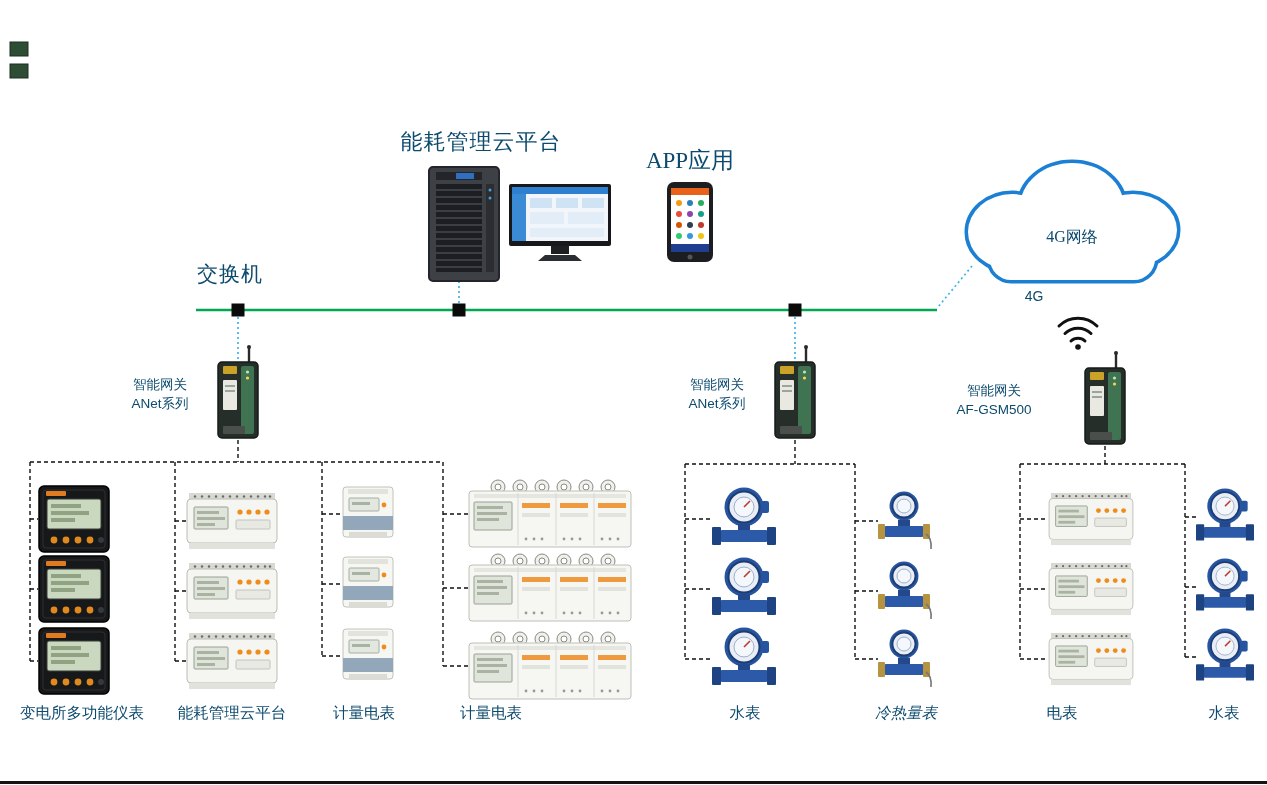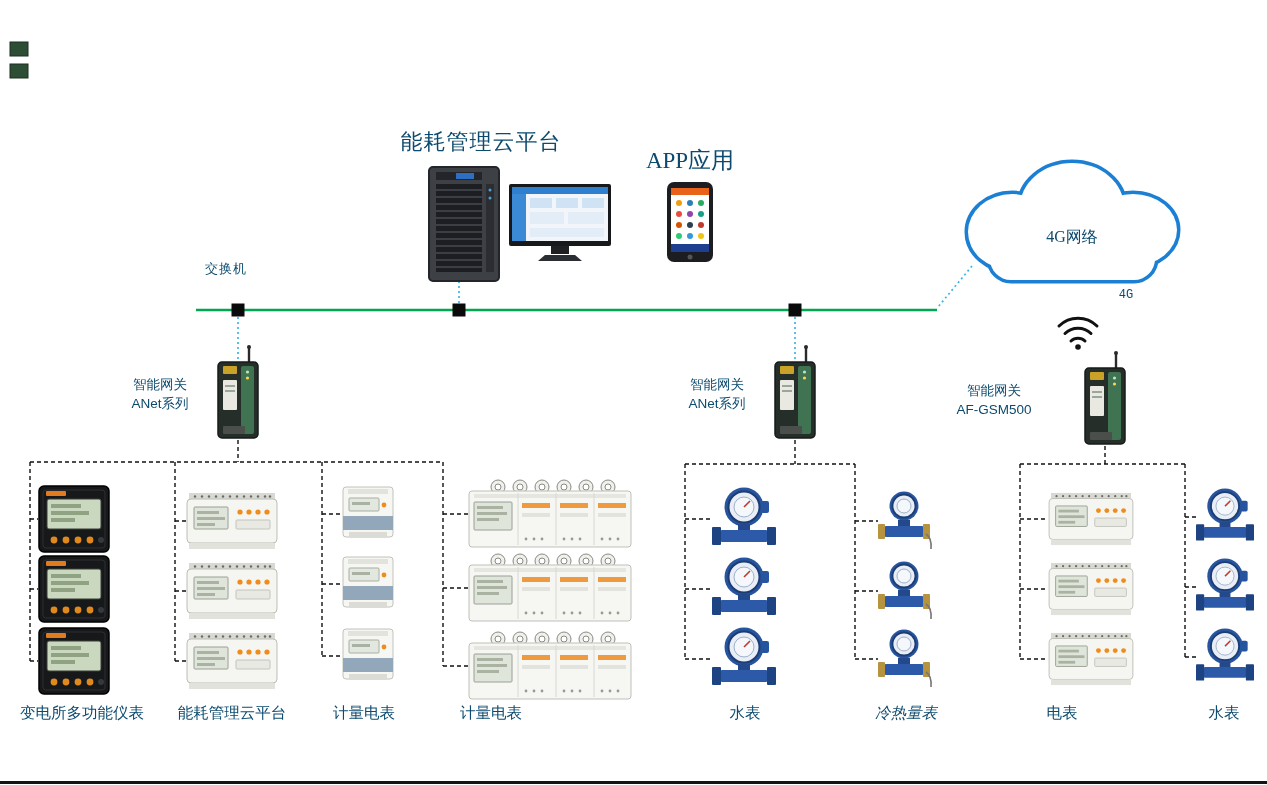--- a/index.html
+++ b/index.html
@@ -340,25 +340,25 @@
     <use href="#water-meter" x="1196" y="557" width="58" height="60"></use>
     <use href="#water-meter" x="1196" y="627" width="58" height="60"></use>
 
     <rect x="0" y="781" width="1267" height="3" fill="#141414"></rect>
   </svg>
 
   <div class="lbl serif center" style="left:368px;top:127px;width:226px;font-size:22px;letter-spacing:1px;">能耗管理云平台</div>
 
   <div class="lbl serif center" style="left:628px;top:145px;width:124px;font-size:23px;">APP应用</div>
 
-  <div class="lbl serif" style="left:197px;top:260px;font-size:13px;letter-spacing:1px;margin-left:8px;">交换机</div>
+  <div class="lbl serif" style="left:197px;top:260px;font-size:21px;letter-spacing:1px;">交换机</div>
 
   <div class="lbl serif center" style="left:1002px;top:227px;width:140px;font-size:16px;">4G网络</div>
 
-  <div class="lbl center" style="left:1104px;top:288px;width:44px;font-size:12px;font-family:Liberation Mono, monospace;">4G</div>
+  <div class="lbl center" style="left:1012px;top:288px;width:44px;font-size:14px;font-family:Liberation Sans, sans-serif;">4G</div>
 
   <div class="lbl center" style="left:110px;top:375px;width:100px;font-size:13.5px;line-height:19px;">
     <span>智能网关</span><br>
     <span>ANet系列</span>
   </div>
 
   <div class="lbl center" style="left:667px;top:375px;width:100px;font-size:13.5px;line-height:19px;">
     <span>智能网关</span><br>
     <span>ANet系列</span>
   </div>

